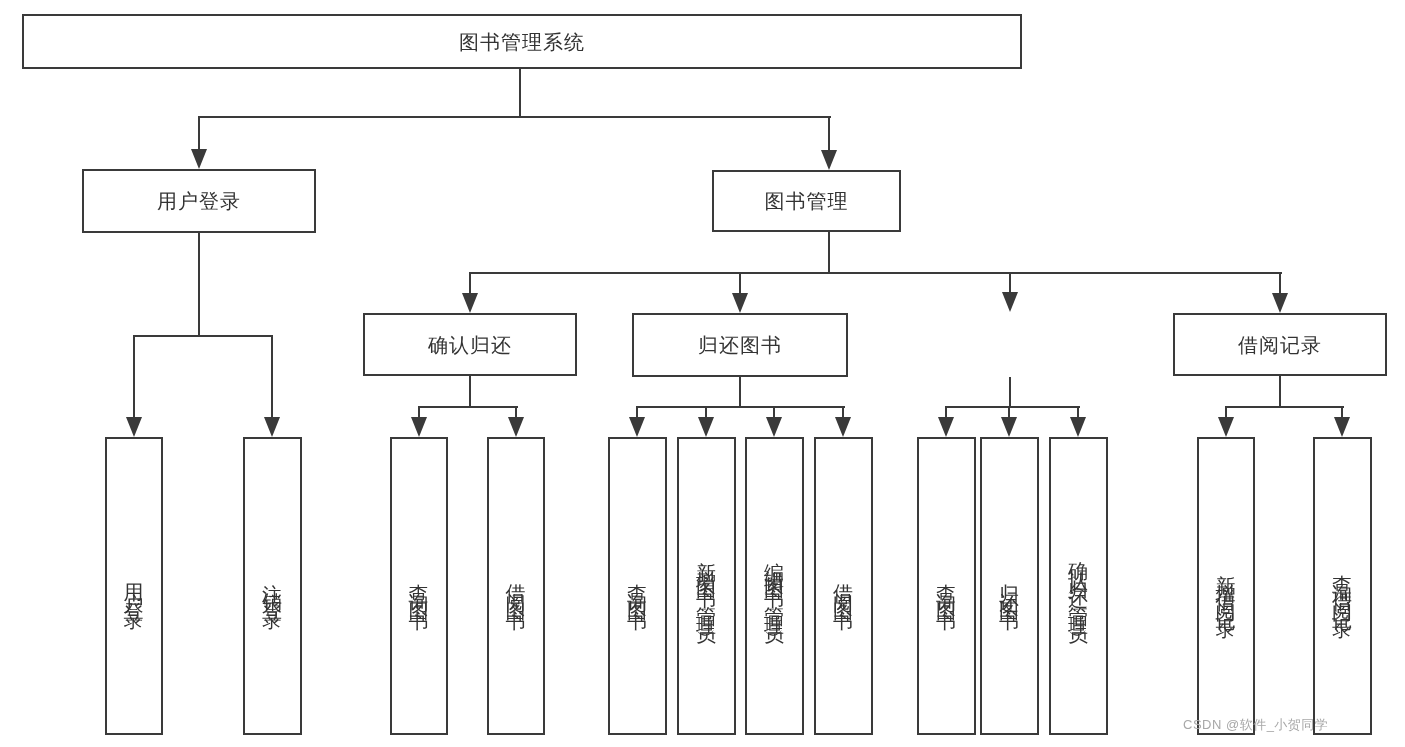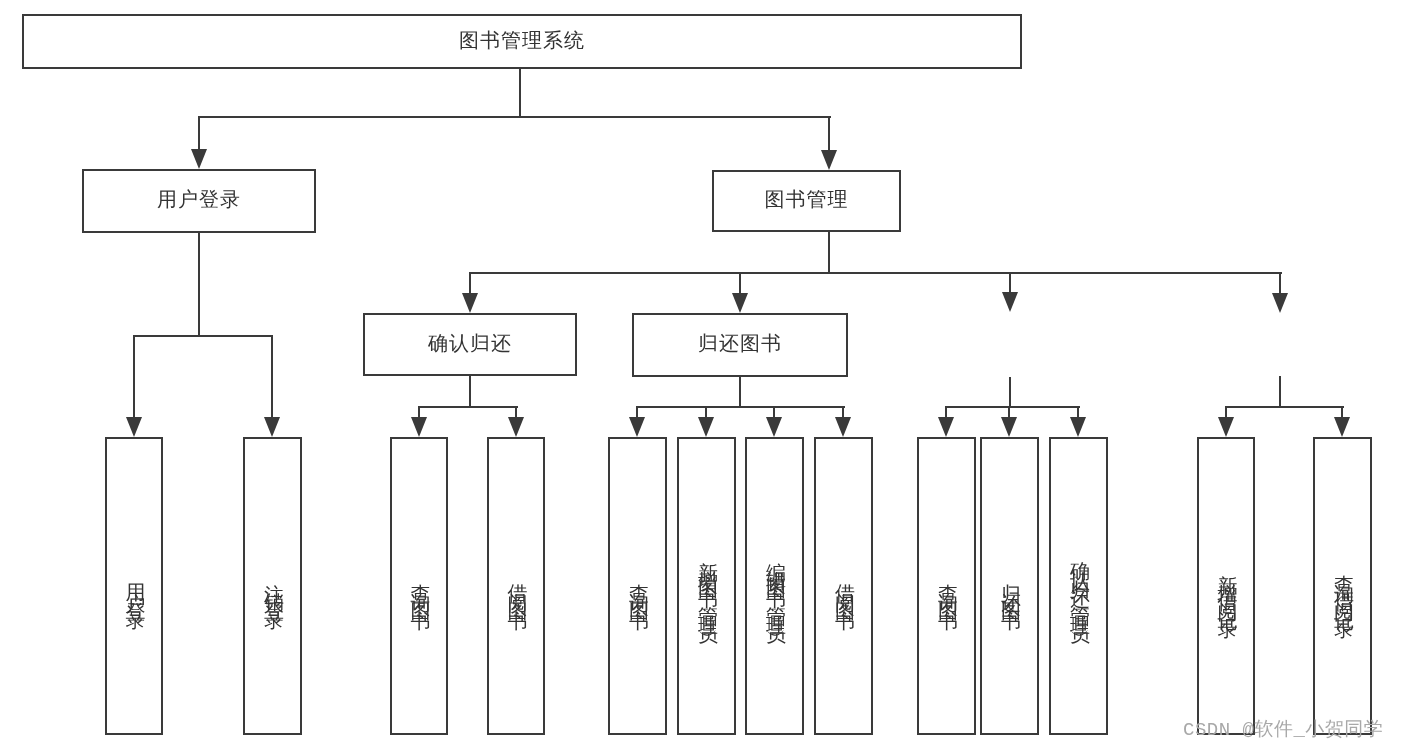--- a/index.html
+++ b/index.html
@@ -1,17 +1,17 @@
 <!DOCTYPE html>
 <html style="--line: #3a3a3a; --box-border: #3a3a3a; --box-fill: #ffffff; --text: #333333; --watermark: #a8a8a8; --background: #ffffff;"><head>
 <meta charset="utf-8">
 <style>
   html,body{margin:0;padding:0;background:#ffffff;}
   body{font-family:"Liberation Sans","DejaVu Sans",sans-serif;}
-  .canvas{position:relative;width:1405px;height:747px;background:var(--background,#ffffff);overflow:hidden;font-family:Liberation Mono, monospace;}
+  .canvas{position:relative;width:1405px;height:747px;background:var(--background,#ffffff);overflow:hidden;}
   .box{
     position:absolute;box-sizing:border-box;
     background:var(--box-fill,#ffffff);
     border:2px solid var(--box-border,#3a3a3a);
     display:flex;align-items:center;justify-content:center;
     color:var(--text,#333333);
     font-size:20px;letter-spacing:1px;line-height:1;
     z-index:2;white-space:nowrap;
   }
   .box.v{
@@ -20,36 +20,37 @@
   }
   .lv{position:absolute;width:2px;background:var(--line,#3a3a3a);z-index:1;}
   .lh{position:absolute;height:2px;background:var(--line,#3a3a3a);z-index:1;}
   .arrow{
     position:absolute;width:0;height:0;z-index:1;
     border-left:8px solid transparent;border-right:8px solid transparent;
     border-top:20px solid var(--line,#3a3a3a);
   }
   .watermark{
     position:absolute;left:1183px;top:716px;z-index:5;
-    font-size:19px;letter-spacing:0.5px;
+    font-size:13px;letter-spacing:0.5px;
     color:var(--watermark,#a8a8a8);
   }
 </style>
 </head>
 <body>
 
 <div class="canvas">
 
   <div class="box" style="left:22px;top:14px;width:1000px;height:55px">图书管理系统</div>
 
   <div class="box" style="left:82px;top:169px;width:234px;height:64px">用户登录</div>
   <div class="box" style="left:712px;top:170px;width:189px;height:62px">图书管理</div>
 
   <div class="box" style="left:363px;top:313px;width:214px;height:63px">确认归还</div>
   <div class="box" style="left:632px;top:313px;width:216px;height:64px">归还图书</div>
+  <div class="box" style="left:1173px;top:313px;width:214px;height:63px">借阅记录</div>
 
   <div class="box v" style="left:105px;top:437px;width:58px;height:298px">用户登录</div>
   <div class="box v" style="left:243px;top:437px;width:59px;height:298px">注销登录</div>
 
   <div class="box v" style="left:390px;top:437px;width:58px;height:298px">查询图书</div>
   <div class="box v" style="left:487px;top:437px;width:58px;height:298px">借阅图书</div>
 
   <div class="box v" style="left:608px;top:437px;width:59px;height:298px">查询图书</div>
   <div class="box v" style="left:677px;top:437px;width:59px;height:298px">新增图书（管理员）</div>
   <div class="box v" style="left:745px;top:437px;width:59px;height:298px">编辑图书（管理员）</div>

